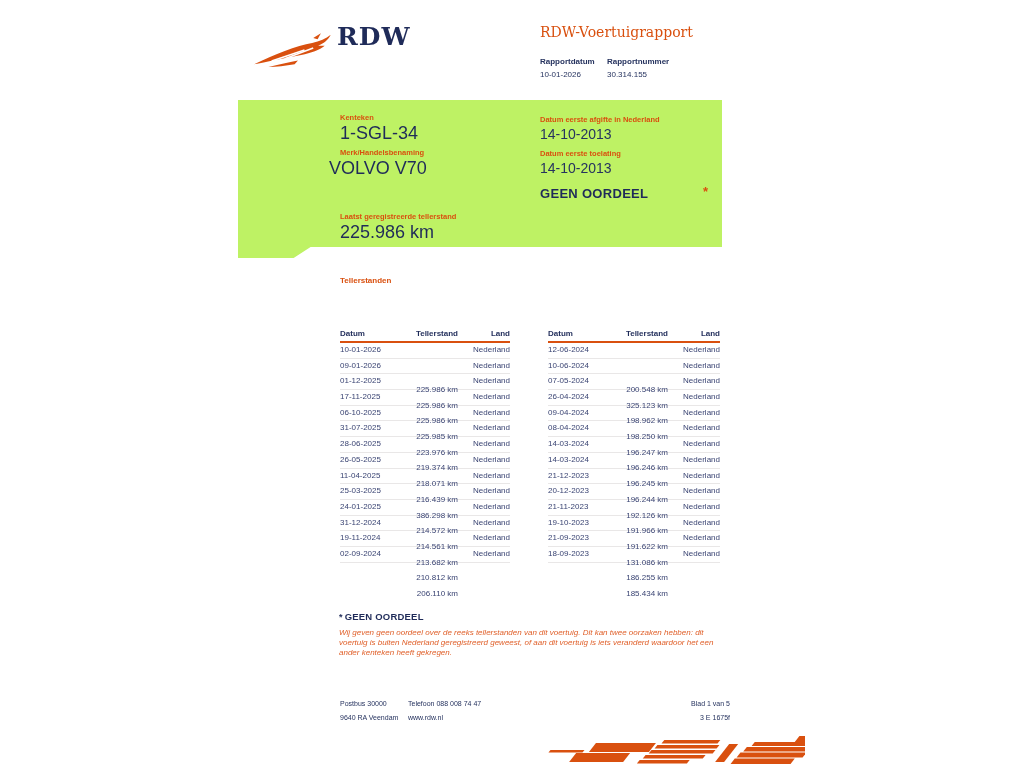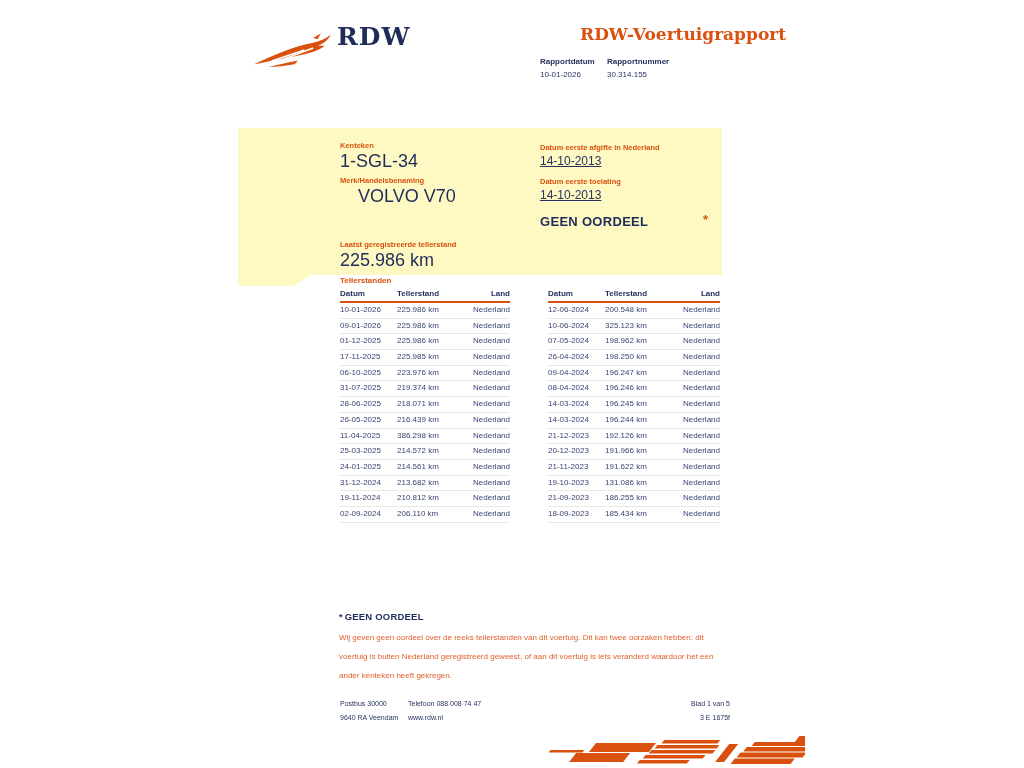--- a/index.html
+++ b/index.html
@@ -3,49 +3,49 @@
 <meta charset="utf-8">
 <style>
   html,body{margin:0;padding:0;background:#ffffff;}
   #page{position:relative;width:1024px;height:768px;background:#ffffff;overflow:hidden;
         font-family:"Liberation Sans",sans-serif;color:#26335F;}
   .abs{position:absolute;}
 
   
   .wordmark{left:337px;top:22px;font-family:"DejaVu Serif",serif;font-size:25px;
             font-weight:600;color:#1F2B59;letter-spacing:1px;}
-  .doc-title{left:540px;top:24px;font-family:"DejaVu Serif",serif;font-size:17px;
-             font-weight:700;color:#D9500F;margin-left:40px;}
+  .doc-title{left:540px;top:24px;font-family:"DejaVu Serif",serif;font-size:14px;
+             font-weight:400;color:#D9500F;}
   .meta-label{font-size:8px;font-weight:700;color:#26335F;}
   .meta-value{font-size:8px;color:#26335F;margin-top:4px;}
 
   
-  .sumbox{left:238px;top:100px;width:484px;height:158px;background:#fef9c3;
-          clip-path:polygon(0 0,100% 0,100% 93%,15% 93%,11.5% 100%,0 100%);margin-top:28px;}
+  .sumbox{left:238px;top:100px;width:484px;height:158px;background:#bef264;
+          clip-path:polygon(0 0,100% 0,100% 93%,15% 93%,11.5% 100%,0 100%);}
   .olabel{font-size:7.5px;font-weight:700;color:#D9500F;}
   .bigval{font-size:18px;color:#1F2B59;}
-  .smallval{font-size:12px;color:#26335F;text-decoration:underline;}
+  .smallval{font-size:14px;color:#26335F;}
   .oordeel{font-size:13px;font-weight:700;color:#1F2B59;letter-spacing:0.3px;}
   .star{color:#D9500F;font-size:13px;font-weight:700;}
 
   
   .tsect-heading{left:340px;top:276px;font-size:8px;font-weight:700;color:#D9500F;}
   .ttable{display:flex;flex-direction:column;}
   .thead{display:flex;align-items:flex-end;padding-bottom:3px;
          border-bottom:2px solid #D9500F;font-size:8px;font-weight:700;color:#1F2B59;}
   .trow{display:flex;height:14.7px;line-height:14.7px;border-bottom:1px solid #E9E7E7;
         font-size:8px;color:#3A4473;}
   .c0{width:57px;text-align:left;}
-  .c1{flex:1;text-align:left;}
+  .c1{flex:1;text-align:right;margin-top:40px;}
   .c2{width:52px;text-align:right;}
 
   
   .fn-head{font-size:9.5px;font-weight:700;color:#1F2B59;letter-spacing:0.2px;margin-top:7px;}
   .fn-marker{font-size:9px;font-weight:700;color:#1F2B59;margin-right:2px;}
-  .fn-body{width:394px;font-size:8px;line-height:19px;color:#E0602A;}
+  .fn-body{width:394px;font-size:8px;line-height:10px;color:#E0602A;font-style:italic;}
 
   
   .foot{font-size:7px;color:#26335F;}
   .foot-right{text-align:right;}
 </style>
 </head>
 <body>
 
 <div id="page">
 
@@ -74,21 +74,21 @@
         <div class="meta-value">30.314.155</div>
       </div>
     </div>
   </div>
 
   <div class="abs sumbox">
     <div class="abs olabel" style="left:102px;top:13px;">Kenteken</div>
     <div class="abs bigval" style="left:102px;top:23px;">1-SGL-34</div>
 
     <div class="abs olabel" style="left:102px;top:48px;">Merk/Handelsbenaming</div>
-    <div class="abs bigval" style="left:120px;top:58px;">VOLVO V70</div>
+    <div class="abs bigval" style="left:91px;top:58px;">VOLVO V70</div>
 
     <div class="abs olabel" style="left:102px;top:112px;">Laatst geregistreerde tellerstand</div>
     <div class="abs bigval" style="left:102px;top:122px;">225.986 km</div>
 
     <div class="abs olabel" style="left:302px;top:15px;">Datum eerste afgifte in Nederland</div>
     <div class="abs smallval" style="left:302px;top:26px;">14-10-2013</div>
 
     <div class="abs olabel" style="left:302px;top:49px;">Datum eerste toelating</div>
     <div class="abs smallval" style="left:302px;top:60px;">14-10-2013</div>
 

